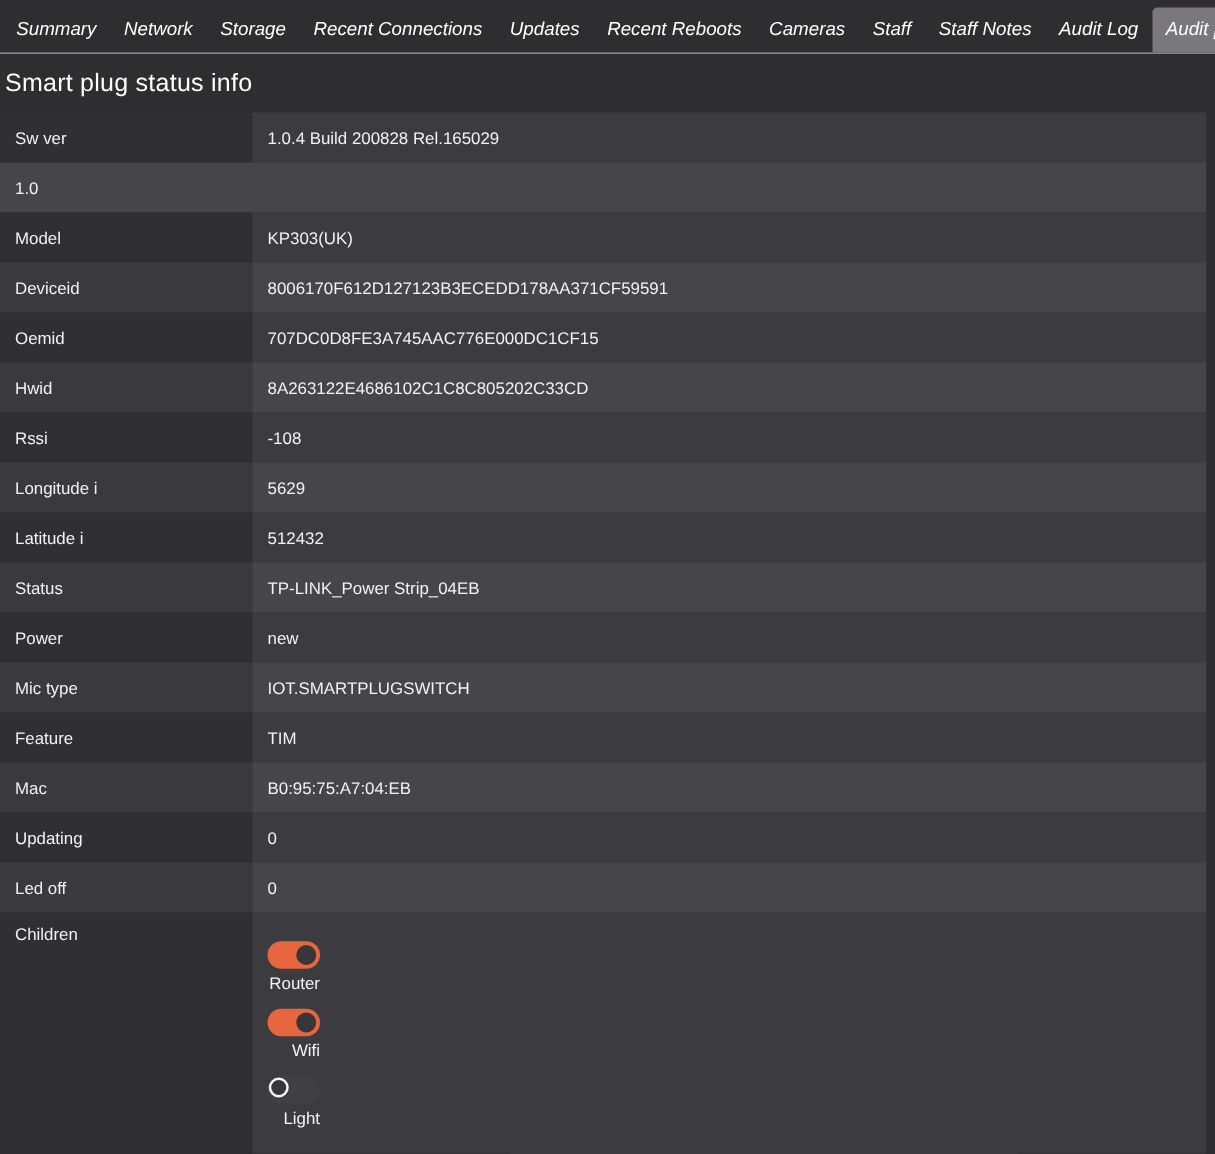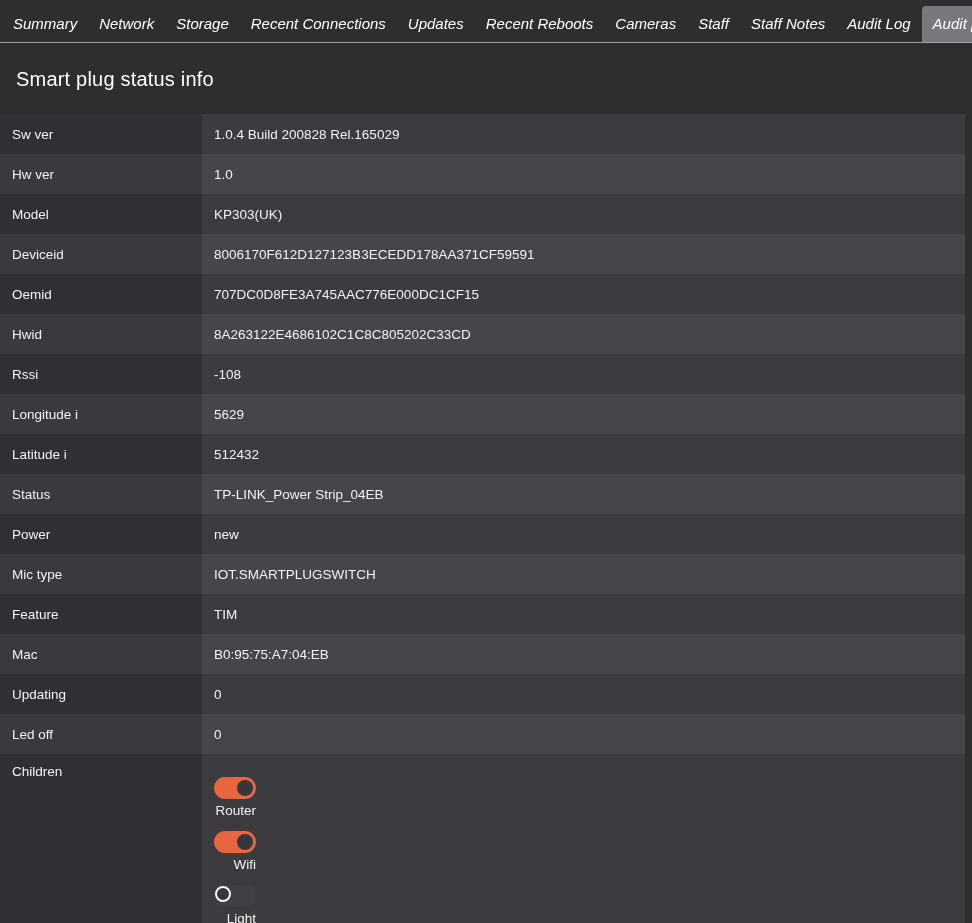--- a/index.html
+++ b/index.html
@@ -40,21 +40,21 @@
     line-height: 1;
     color: #ffffff;
     white-space: nowrap;
     cursor: pointer;
     border-radius: 4px 4px 0 0;
     font-style: italic;
   }
   .tab.active { background: var(--active-tab-bg); }
   
   .page-title {
-    margin: 12px;
+    margin: 0;
     padding: 13px 4px 11px;
     font-size: 20px;
     font-weight: 400;
     color: #ffffff;
     letter-spacing: 0.2px;
   }
   
   .table { width: 965px; }
   .row { display: flex; height: 40px; font-size: 13.5px; }
   .cell { display: flex; align-items: center; text-align: right; }
@@ -119,21 +119,20 @@
       <div class="tab"><span class="tab-label">Audit Log</span></div>
       <div class="tab active"><span class="tab-label">Audit plug info</span></div>
     </nav>
   <h1 class="page-title">Smart plug status info</h1>
   <div class="table" id="status-table">
       <div class="row">
     <div class="cell label">Sw ver</div>
     <div class="cell value">1.0.4 Build 200828 Rel.165029</div>
   </div>
       <div class="row">
-    <div class="cell label">Hw ver</div>
     <div class="cell value">1.0</div>
   </div>
       <div class="row">
     <div class="cell label">Model</div>
     <div class="cell value">KP303(UK)</div>
   </div>
       <div class="row">
     <div class="cell label">Deviceid</div>
     <div class="cell value">8006170F612D127123B3ECEDD178AA371CF59591</div>
   </div>

